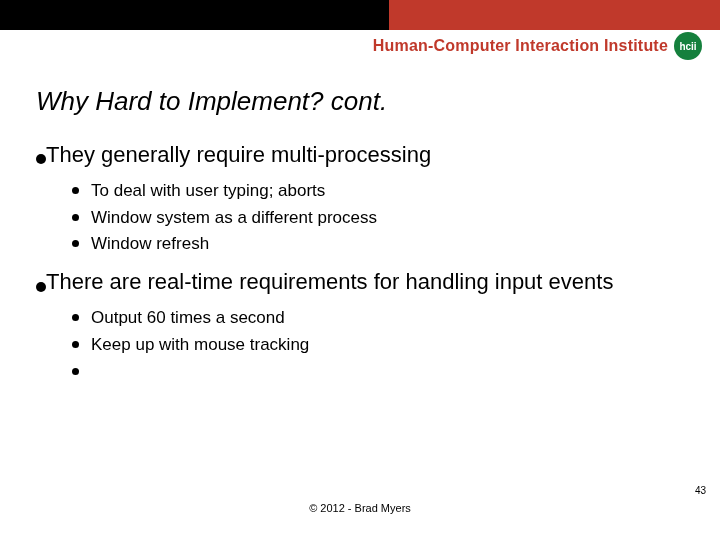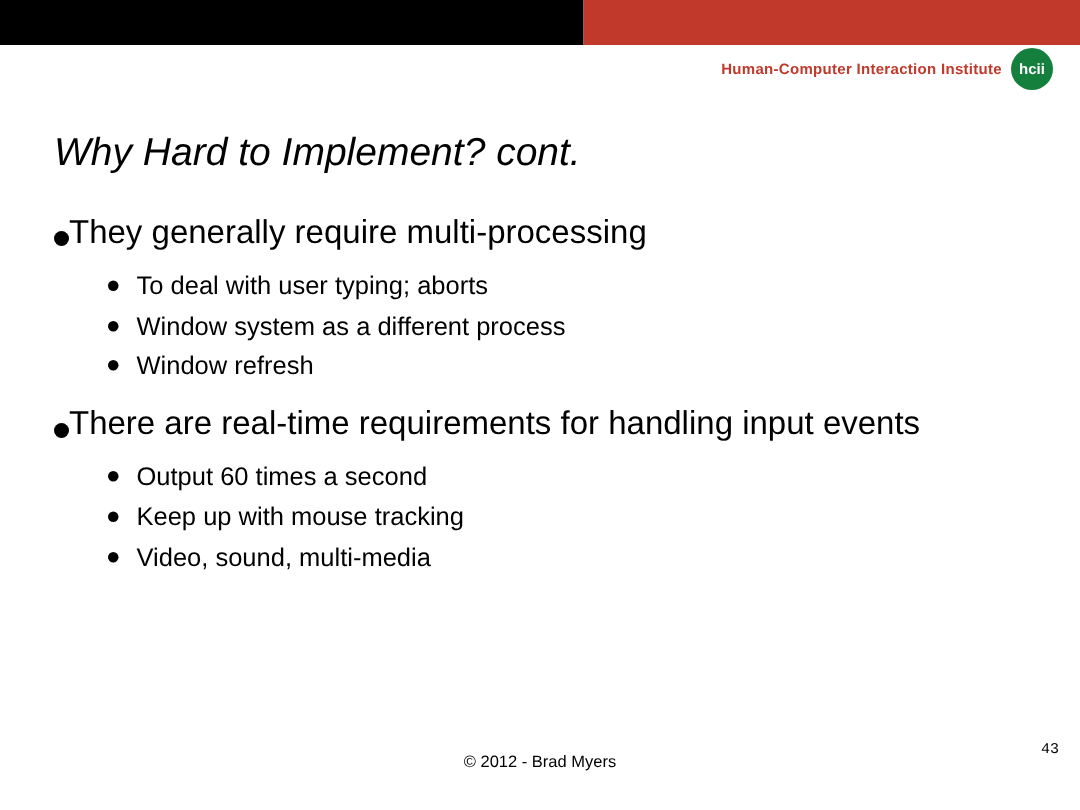--- a/index.html
+++ b/index.html
@@ -31,21 +31,21 @@
   .institute {
     position: absolute;
     top: 32px;
     right: 18px;
     display: flex;
     align-items: center;
     gap: 6px;
   }
   .institute-text {
     color: #c0392b;
-    font-size: 10px;
+    font-size: 16px;
     font-weight: bold;
     letter-spacing: 0.2px;
   }
   .institute-logo {
     width: 28px;
     height: 28px;
     border-radius: 50%;
     background: #15803d;
     display: flex;
     align-items: center;
@@ -107,23 +107,22 @@
     margin-top: 7px;
     flex-shrink: 0;
   }
   .l2text {
     font-size: 17px;
     line-height: 1.35;
   }
   .page-num {
     position: absolute;
     right: 14px;
-    bottom: 34px;
+    bottom: 44px;
     font-size: 10px;
-    font-family: Liberation Mono, monospace;
   }
   .copyright {
     position: absolute;
     bottom: 26px;
     left: 0;
     width: 100%;
     text-align: center;
     font-size: 11px;
   }
 </style>
@@ -174,21 +173,20 @@
         <li>
           <span class="bullet2"></span>
           <span class="l2text">Output 60 times a second</span>
         </li>
         <li>
           <span class="bullet2"></span>
           <span class="l2text">Keep up with mouse tracking</span>
         </li>
         <li>
           <span class="bullet2"></span>
-          <span class="l2text">Video, sound, multi-media</span>
         </li>
       </ul>
     </li>
   </ul>
 </div>
 
 <div class="page-num">43</div>
 <div class="copyright">© 2012 - Brad Myers</div>
 
 </body></html>

